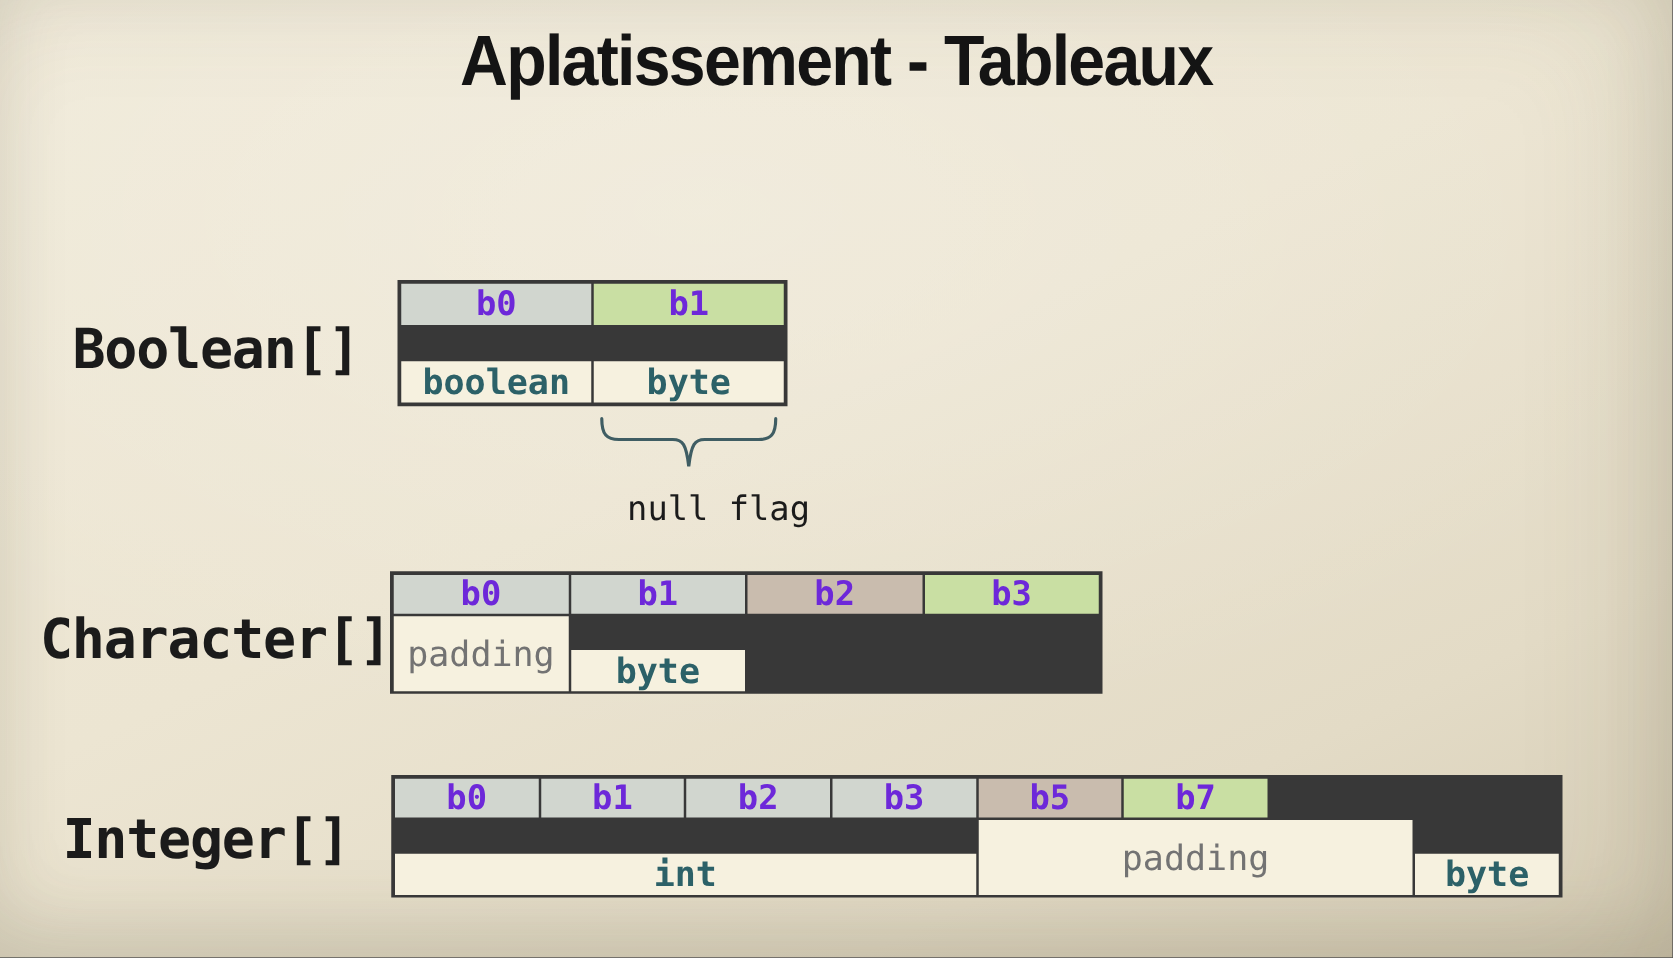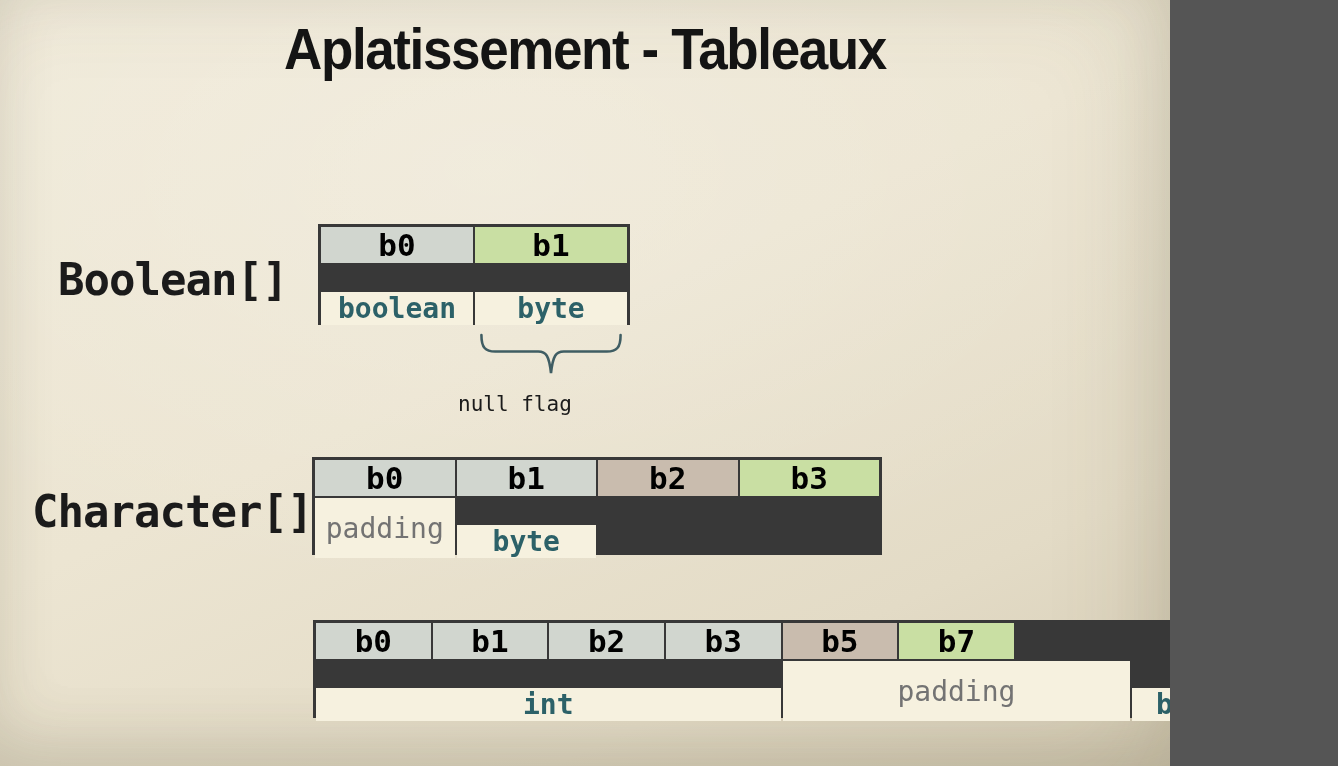--- a/index.html
+++ b/index.html
@@ -1,18 +1,18 @@
 <!DOCTYPE html>
 <html style="--gray: #d1d6cf; --tan: #c9bcae; --green: #c9dfa3; --cream: #f6f1df; --teal: #2c6168; --border: #383838; --background: #ece5d2; --brace: #3f5d63;"><head>
 <meta charset="utf-8">
 <style>
   html, body { margin: 0; padding: 0; background: #555; }
   .slide {
     position: relative;
-    width: 1170px;
+    width: 1338px;
     height: 766px;
     overflow: hidden;
     font-family: "DejaVu Sans Mono", "Liberation Mono", monospace;
     background:
       radial-gradient(145% 125% at 42% 22%, rgba(255,255,255,0.20) 0%, rgba(255,255,255,0.0) 45%),
       linear-gradient(155deg, #f0ead9 0%, #ece5d2 45%, #e3dbc6 78%, #d6cdb6 100%);
     box-shadow: inset 0 -26px 55px rgba(95,85,60,0.16), inset -40px 0 90px rgba(95,85,60,0.10);
   }
 
   .title {
@@ -53,23 +53,23 @@
   #table-1 { left: 312px; top: 457px; width: 570px; height: 98px; }
   #table-2 { left: 313px; top: 620px; width: 937px; height: 98px; }
 
   .cell {
     display: flex;
     align-items: center;
     justify-content: center;
     white-space: nowrap;
   }
   .cell.byte {
-    font-size: 31px;
+    font-size: 27px;
     font-weight: bold;
-    color: #000000;
+    color: #6d28d9;
   }
   .cell.byte.gray  { background: var(--gray,  #d1d6cf); }
   .cell.byte.tan   { background: var(--tan,   #c9bcae); }
   .cell.byte.green { background: var(--green, #c9dfa3); }
   .cell.field {
     background: var(--cream, #f6f1df);
     font-size: 28px;
     color: #737373;
   }
   .cell.field.em {
@@ -80,22 +80,22 @@
 
   .brace {
     position: absolute;
     left: 477px; top: 331px;
     width: 148px; height: 49px;
   }
   .annotation-label {
     position: absolute;
     left: 458px; top: 392px;
     width: 190px;
-    text-align: left;
-    font-size: 21px;
+    text-align: right;
+    font-size: 27px;
     color: #1b1b1b;
     white-space: nowrap;
   }
 </style>
 </head>
 <body>
 
 <div class="slide">
 
   <h1 class="title">Aplatissement - Tableaux</h1>
@@ -116,20 +116,21 @@
   <div class="row-label" id="label-1">Character[]</div>
   <div class="mem-table" id="table-1" style="grid-template-columns: repeat(4, 1fr);">
       <div class="cell byte gray">b0</div>
       <div class="cell byte gray">b1</div>
       <div class="cell byte tan">b2</div>
       <div class="cell byte green">b3</div>
       <div class="cell field" style="grid-column: span 1;">padding</div>
       <div class="cell field em" style="grid-column: span 1;">byte</div>
     </div>
 
+  <div class="row-label" id="label-2">Integer[]</div>
   <div class="mem-table" id="table-2" style="grid-template-columns: repeat(8, 1fr);">
       <div class="cell byte gray">b0</div>
       <div class="cell byte gray">b1</div>
       <div class="cell byte gray">b2</div>
       <div class="cell byte gray">b3</div>
       <div class="cell byte tan">b5</div>
       <div class="cell byte green">b7</div>
       <div class="cell field em" style="grid-column: span 4;">int</div>
       <div class="cell field" style="grid-column: span 3;">padding</div>
       <div class="cell field em" style="grid-column: span 1;">byte</div>

